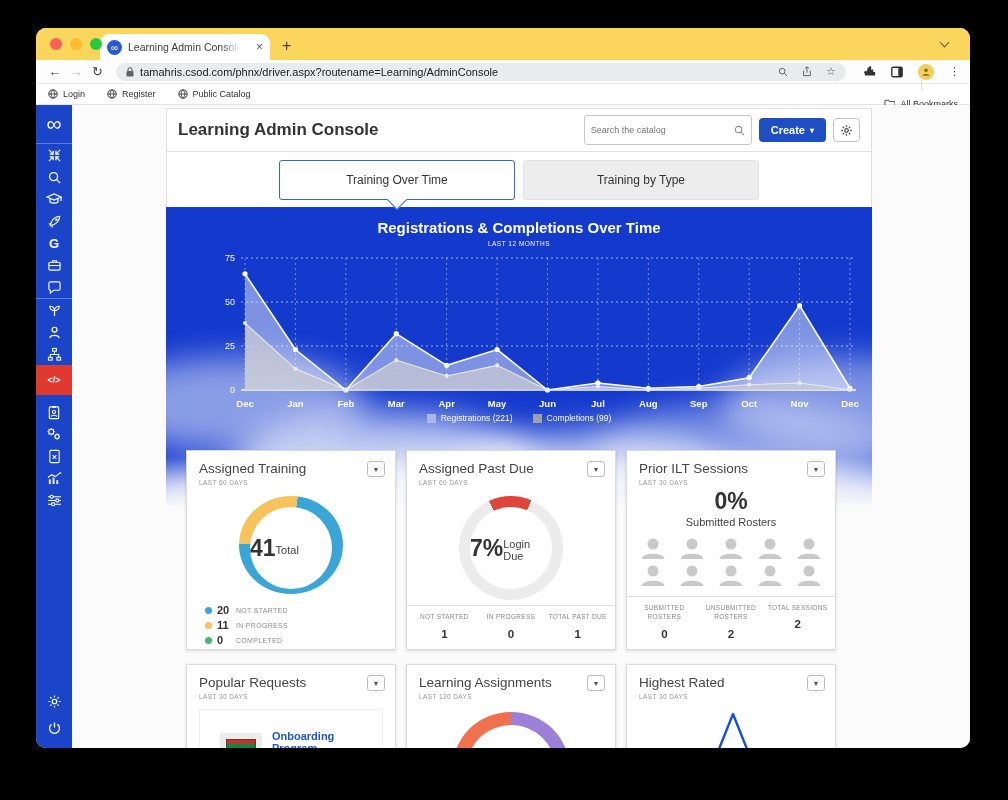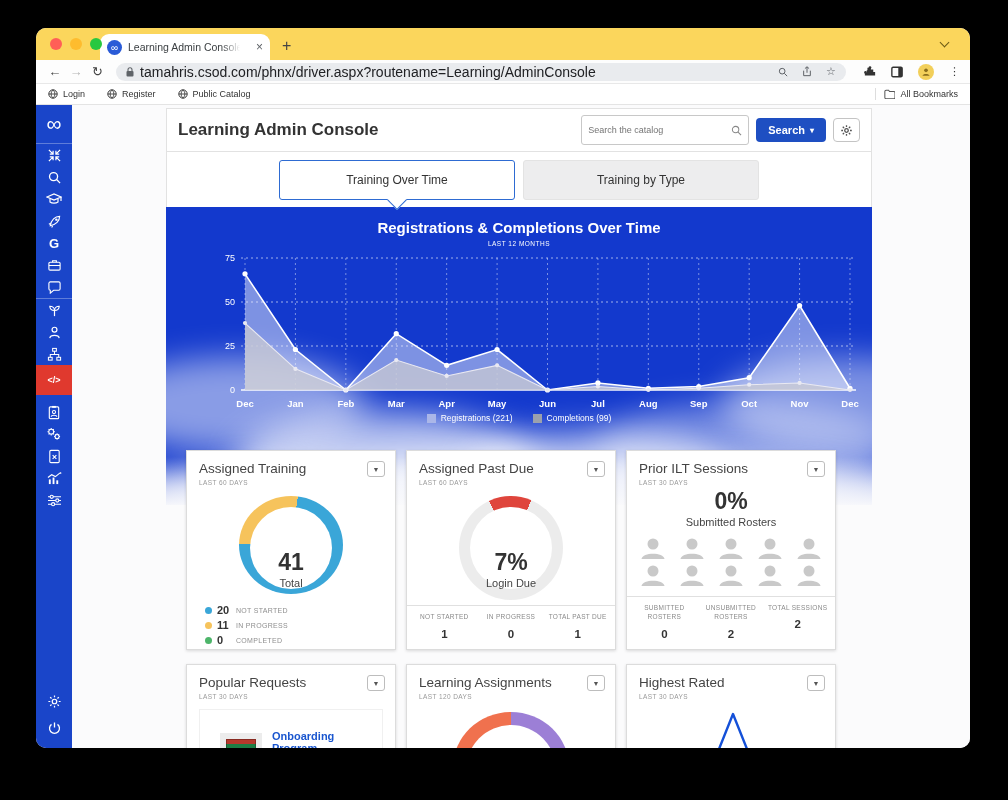--- a/index.html
+++ b/index.html
@@ -15,28 +15,28 @@
   .favicon{width:15px;height:15px;border-radius:50%;background:#2a5bd7;color:#fff;font-size:10px;display:flex;align-items:center;justify-content:center;flex:none;}
   .tabtitle{font-size:10.5px;color:#3c4043;white-space:nowrap;overflow:hidden;width:112px;position:relative;}
   .tabtitle:after{content:"";position:absolute;right:0;top:0;bottom:0;width:18px;background:linear-gradient(90deg,rgba(255,255,255,0),#fff);}
   .tabclose{font-size:12px;color:#5f6368;margin-left:auto;line-height:1;}
   .newtab{font-size:16px;color:#444;margin-left:12px;margin-bottom:5px;}
   .tschev{position:absolute;right:22px;top:11px;width:7px;height:7px;border-right:1.6px solid #6b5a15;border-bottom:1.6px solid #6b5a15;transform:rotate(45deg);}
   .toolbar{height:24px;background:#fdfdfd;border-bottom:1px solid #e8e8e8;display:flex;align-items:center;padding:0 10px;gap:4px;}
   .navbtn{font-size:13px;color:#444;width:18px;text-align:center;line-height:1;}
   .navbtn.dis{color:#b6b6b6;}
   .omnibox{margin-left:6px;width:756px;height:18px;border-radius:9px;background:#e9ebee;display:flex;align-items:center;padding:0 10px;gap:6px;}
-  .url{font-size:14px;color:#202124;white-space:nowrap;overflow:hidden;flex:1;}
+  .url{font-size:11px;color:#202124;white-space:nowrap;overflow:hidden;flex:1;}
   .oicons{display:flex;gap:14px;align-items:center;color:#5f6368;}
   .toolright{display:flex;align-items:center;gap:15px;margin-left:14px;}
   .avatar{width:16px;height:16px;border-radius:50%;background:#f2cf5a;display:flex;align-items:center;justify-content:center;}
   .kebab{font-size:11px;color:#333;letter-spacing:0;}
   .bookbar{height:21px;background:#fff;border-bottom:1px solid #e4e4e4;display:flex;align-items:center;padding:0 12px;gap:22px;font-size:9px;color:#333;}
   .bm{display:flex;align-items:center;gap:5px;}
-  .bm-right{margin-left:auto;display:flex;align-items:center;gap:8px;}
+  .bm-right{margin-left:auto;display:flex;align-items:center;gap:8px;flex-direction:column;}
   .bm-div{width:1px;height:12px;background:#ddd;}
 
   
   .approw{display:flex;height:643px;}
   .sidebar{width:36px;background:#1a45c9;display:flex;flex-direction:column;align-items:center;flex:none;color:#fff;}
   .sb-logo{height:38px;display:flex;align-items:center;justify-content:center;font-size:21px;width:100%;}
   .sb-div{width:100%;height:1px;background:rgba(255,255,255,.3);}
   .sb-item{height:22px;width:100%;display:flex;align-items:center;justify-content:center;}
   .sb-item svg{display:block;}
   .sb-g{font-size:13px;font-weight:bold;}
@@ -75,21 +75,21 @@
   .cards{position:relative;z-index:7;display:grid;grid-template-columns:repeat(3,210px);gap:10px;padding:0 20px;margin-top:-55px;}
   .cards.row2{margin-top:14px;}
   .card{background:#fff;border:1px solid #dcdcdc;box-shadow:0 1px 3px rgba(0,0,0,.14);height:200px;position:relative;display:flex;flex-direction:column;}
   .cards.row2 .card{height:160px;}
   .cardhead{padding:10px 12px 0 12px;}
   .cardtitle{font-size:13.5px;color:#444;}
   .cardperiod{font-size:6.5px;color:#999;letter-spacing:.4px;margin-top:3px;}
   .dropbtn{position:absolute;top:10px;right:10px;width:18px;height:16px;border:1px solid #bdbdbd;border-radius:3px;background:#fff;color:#555;font-size:7px;display:flex;align-items:center;justify-content:center;}
 
   .donut{width:104px;height:104px;border-radius:50%;position:relative;margin:10px auto 0 auto;}
-  .donut .hole{position:absolute;left:11px;top:11px;width:82px;height:82px;border-radius:50%;background:#fff;display:flex;flex-direction:column;align-items:center;justify-content:flex-end;}
+  .donut .hole{position:absolute;left:11px;top:11px;width:82px;height:82px;border-radius:50%;background:#fff;display:flex;align-items:center;justify-content:flex-start;}
   .bignum{font-size:23px;font-weight:bold;color:#333;line-height:1;}
   .holelbl{font-size:11px;color:#444;margin-top:3px;}
   .atlegend{padding:10px 0 0 18px;}
   .at-row{display:flex;align-items:center;gap:5px;margin-bottom:3px;}
   .at-dot{width:7px;height:7px;border-radius:50%;flex:none;}
   .at-count{font-size:11px;font-weight:bold;color:#333;min-width:14px;}
   .at-lbl{font-size:7px;color:#8f8f8f;text-transform:uppercase;letter-spacing:.3px;}
 
   .statfoot{margin-top:auto;border-top:1px solid #e0e0e0;display:grid;grid-template-columns:1fr 1fr 1fr;padding:6px 4px 9px 4px;text-align:center;}
   .sf-lbl{font-size:6.5px;color:#8a8a8a;text-transform:uppercase;letter-spacing:.3px;line-height:1.5;}
@@ -337,21 +337,21 @@
           <span class="apptitle">Learning Admin Console</span>
           <span class="headright">
             <span class="searchbox">
               <input placeholder="Search the catalog" style="">
               <svg width="11" height="11" viewBox="0 0 12 12">
                   <circle cx="5" cy="5" r="3.5" fill="none" stroke="#888" stroke-width="1.1"></circle>
                   <path d="M7.7 7.7L11 11" stroke="#888" stroke-width="1.1"></path>
                 </svg>
             </span>
             <button class="createbtn">
-                <span>Search</span>
+                <span>Create</span>
                 <span style="font-size:8px;">▾</span>
               </button>
             <span class="gearbtn">
                 <svg width="13" height="13" viewBox="0 0 16 16">
                   <g fill="none" stroke="#555" stroke-width="1.6">
                     <circle cx="8" cy="8" r="2.2"></circle>
                     <path d="M8 1.5v2.2M8 12.3v2.2M1.5 8h2.2M12.3 8h2.2M3.4 3.4L5 5M11 11l1.6 1.6M12.6 3.4L11 5M5 11l-1.6 1.6"></path>
                   </g>
                 </svg>
               </span>

